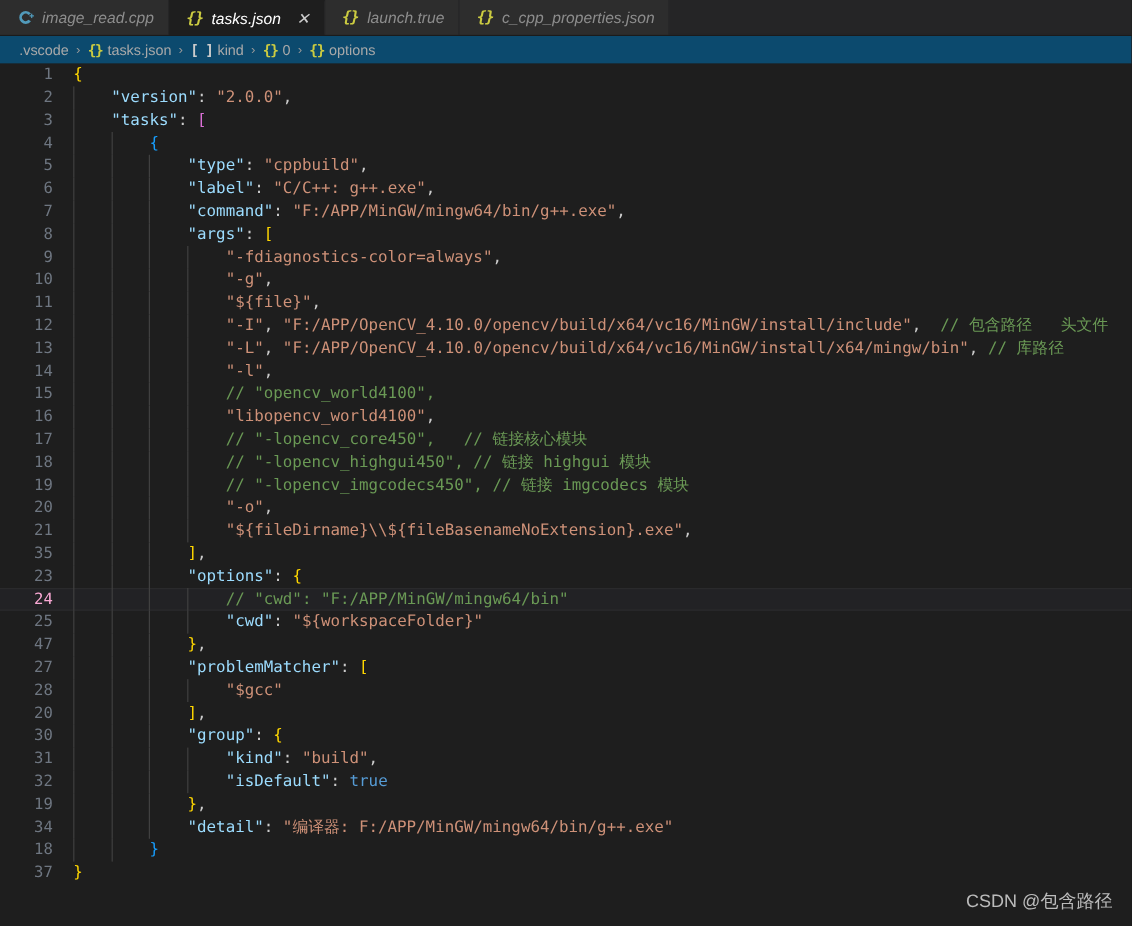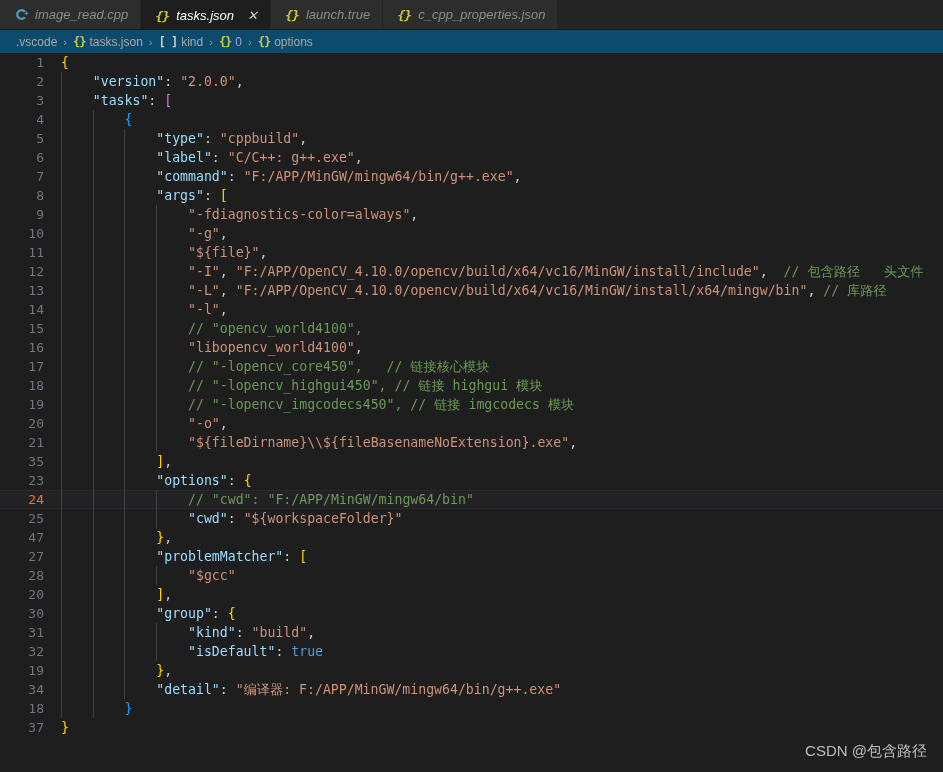--- a/index.html
+++ b/index.html
@@ -63,21 +63,21 @@
     font-size:13.2px;
   }
   .row{
     position:relative;height:19px;line-height:19px;white-space:pre;
   }
   .row.active{background:#222225;box-shadow:inset 0 1px 0 #2a2a2c, inset 0 -1px 0 #2a2a2c;}
   .ln{
     position:absolute;left:0;top:0;width:44px;text-align:right;
     color:#6e7681;font-size:13px;
   }
-  .row.active .ln{color:#f97316;}
+  .row.active .ln{color:#f9a8d4;}
   .code{
     position:absolute;left:61px;top:0;
   }
   
   .guides{position:absolute;left:0;top:0;height:19px;}
   .g{position:absolute;top:0;width:1px;height:19px;background:#404040;}
 
   
   .k   {color:#9cdcfe;}             
   .s   {color:#ce9178;}             

